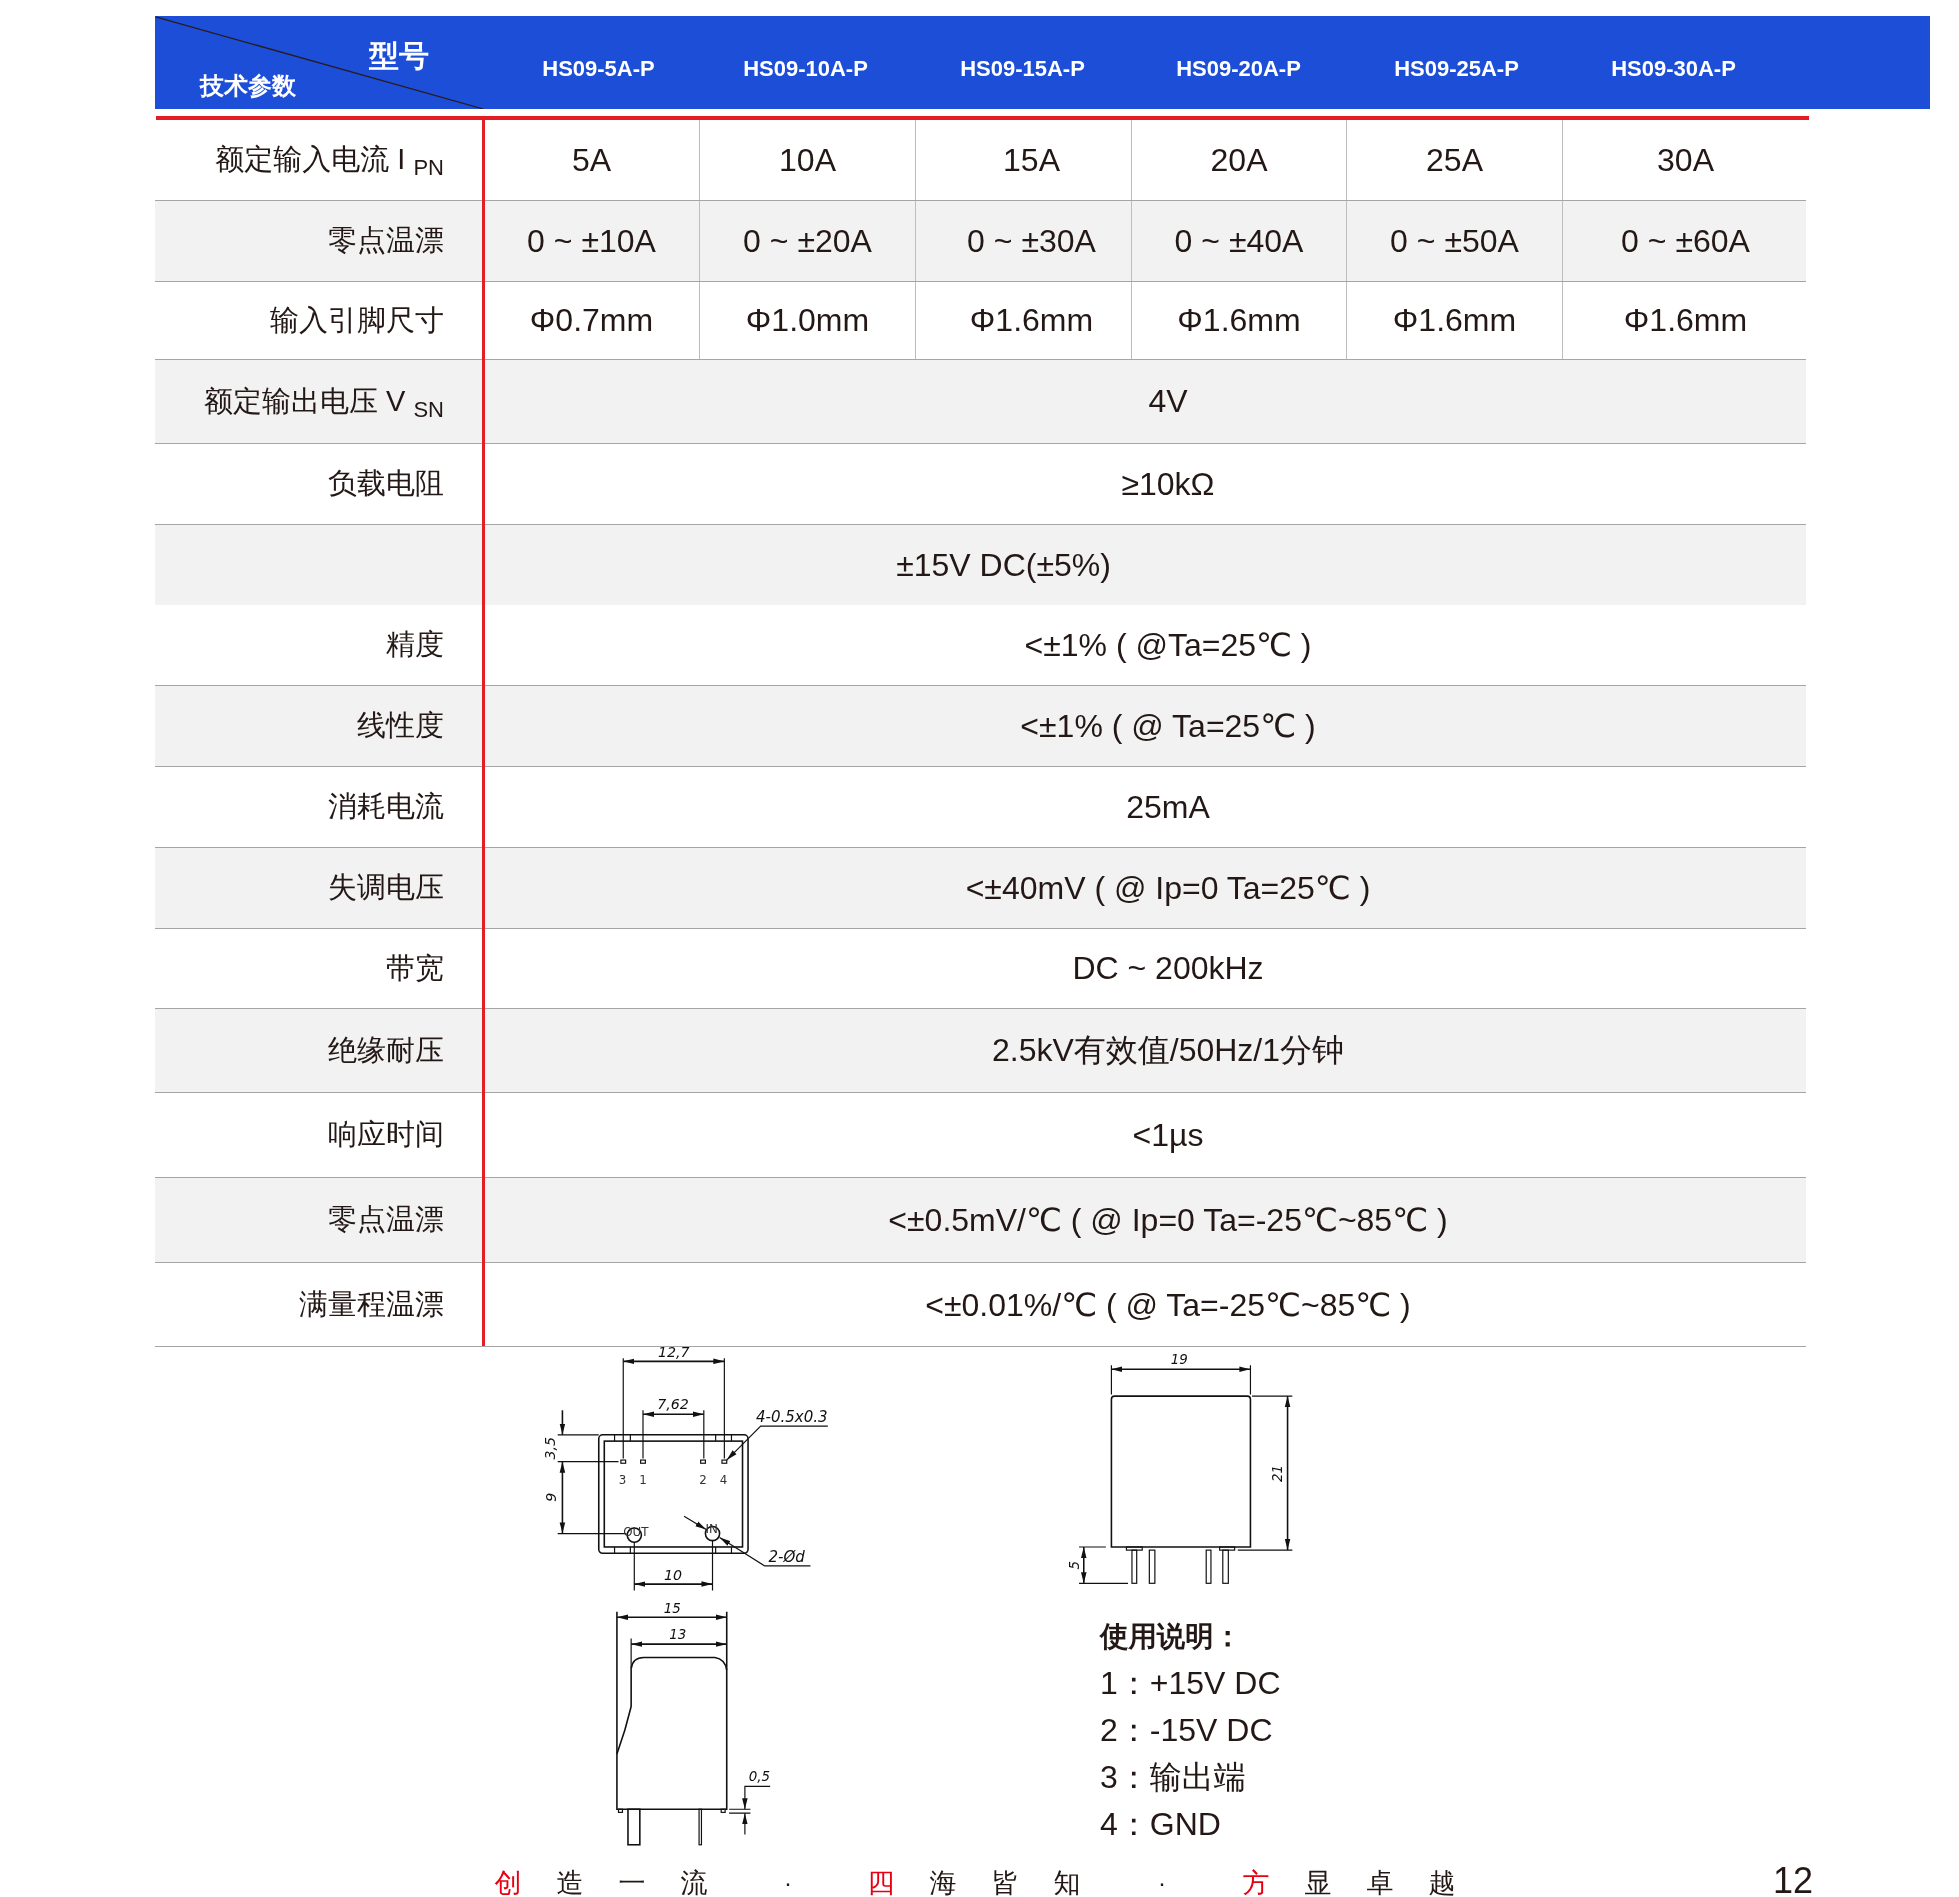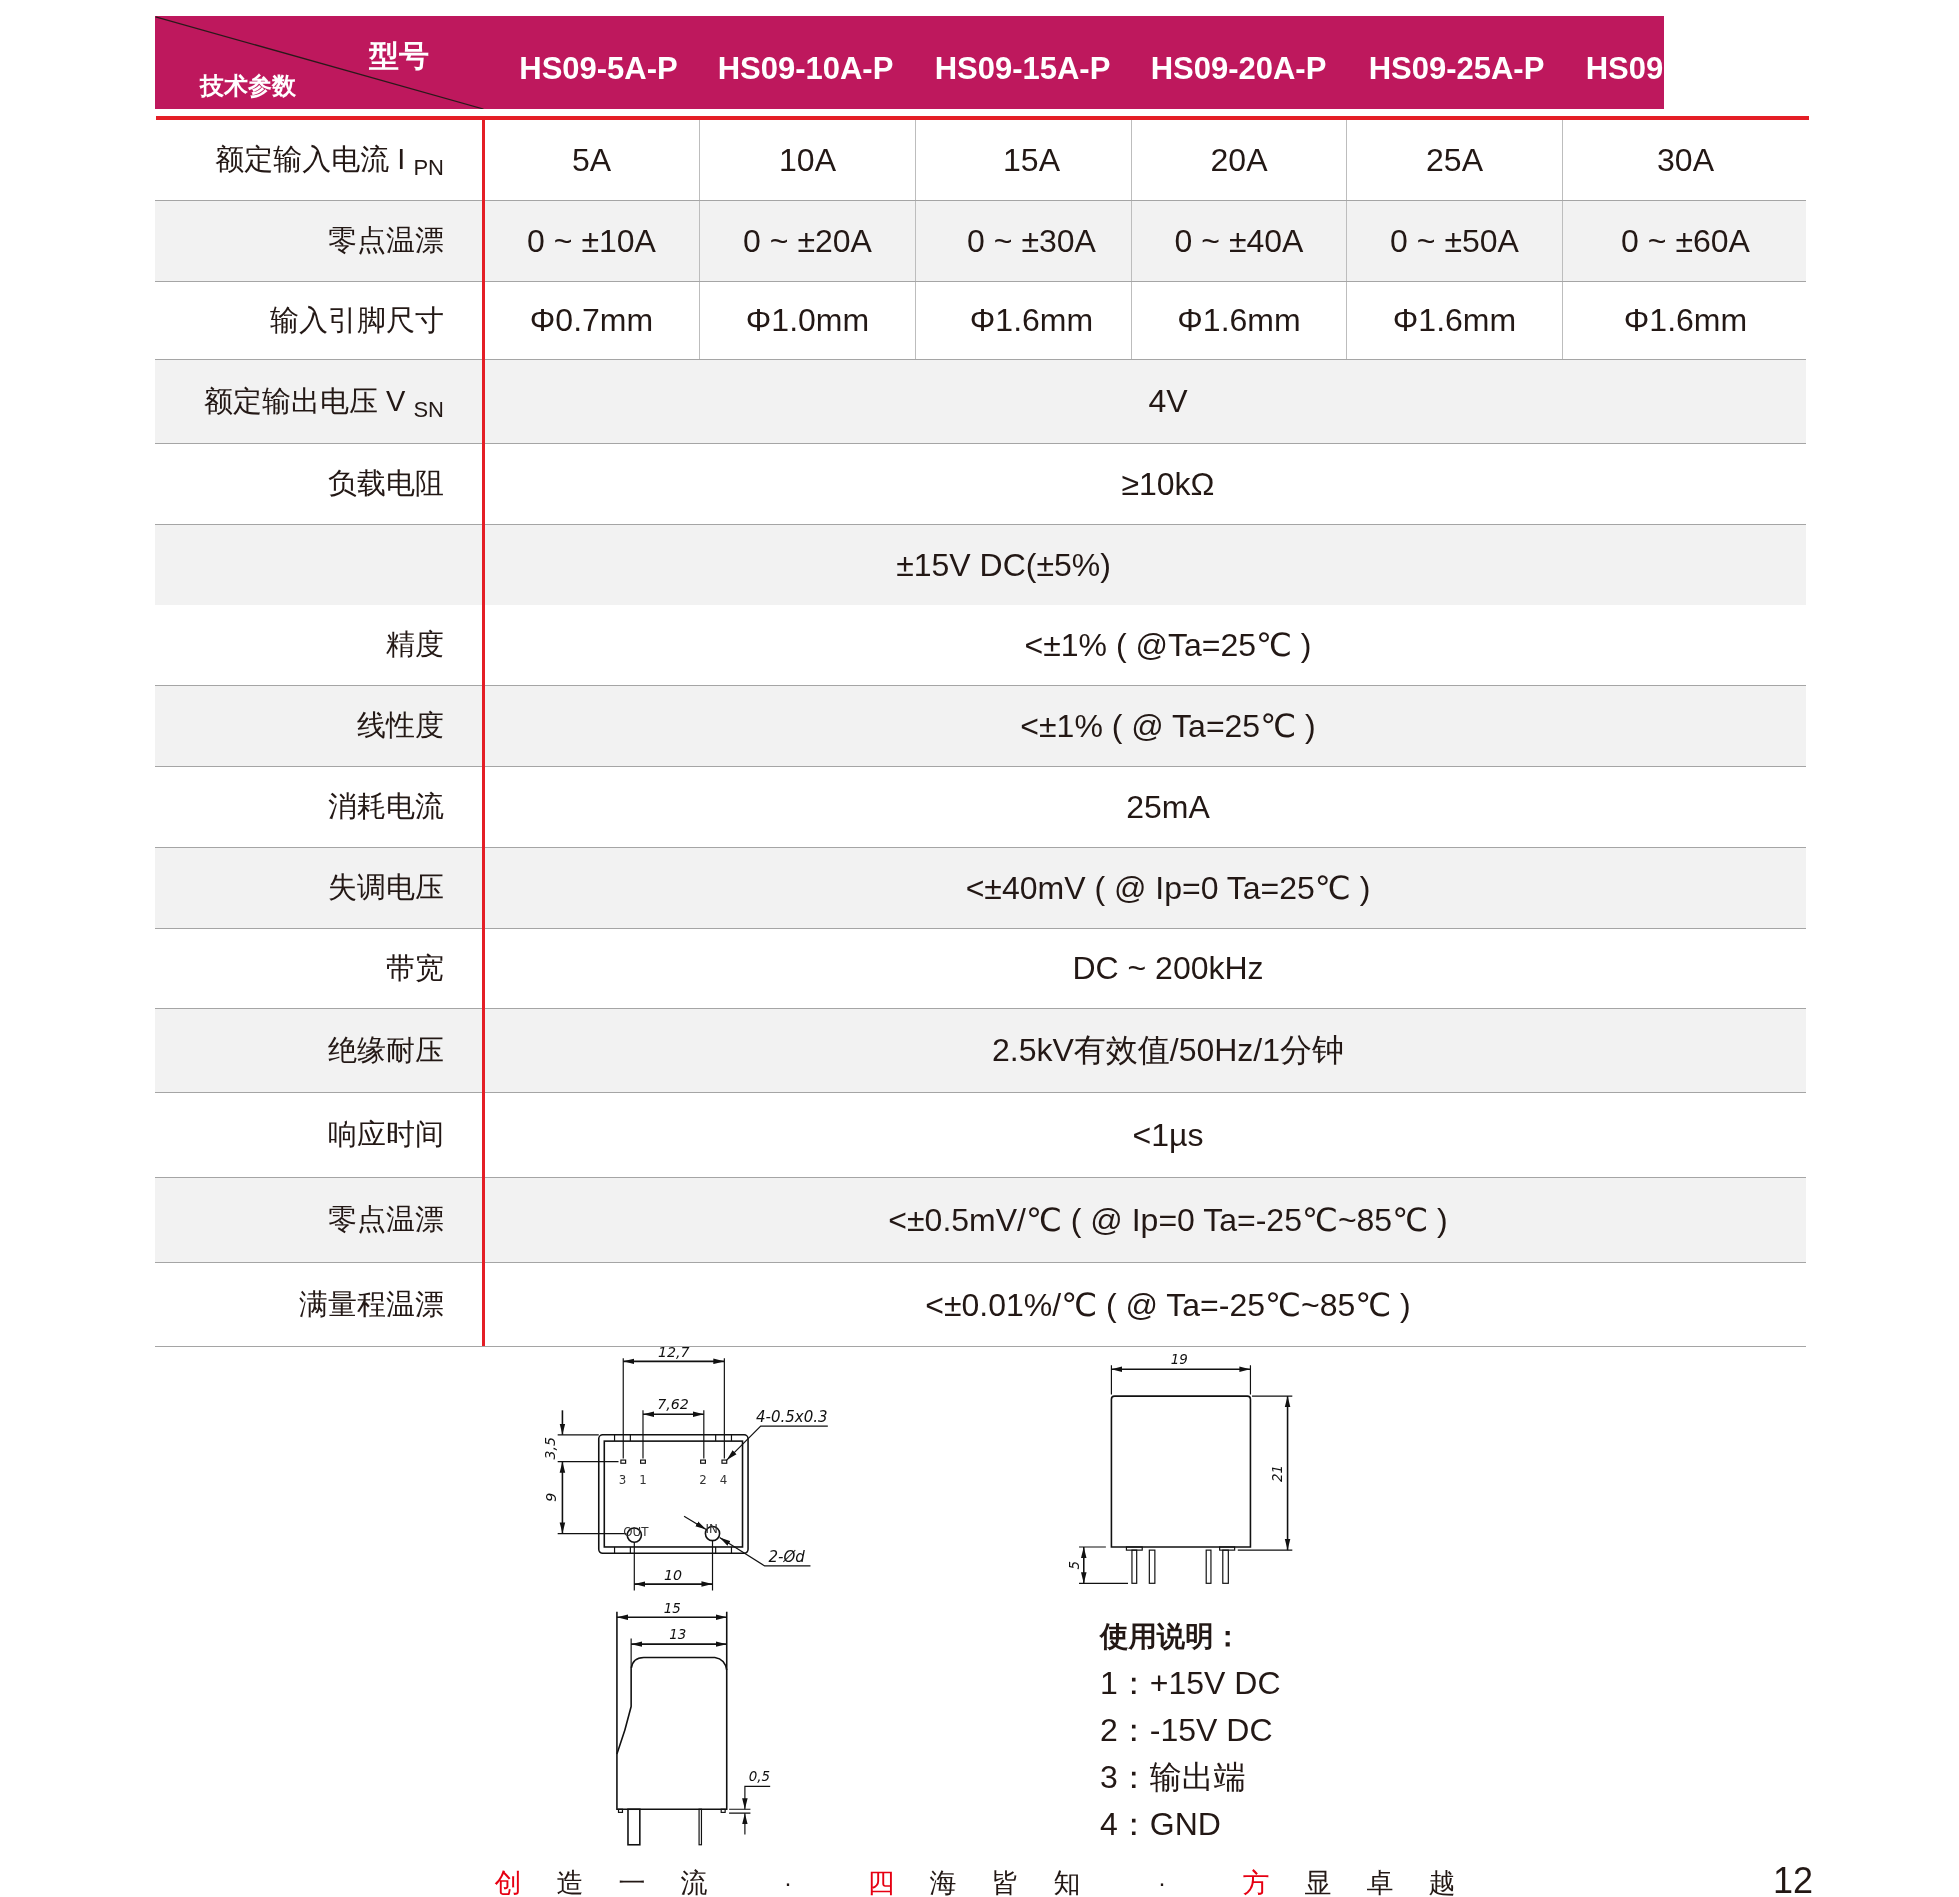--- a/index.html
+++ b/index.html
@@ -3,35 +3,35 @@
 <meta charset="utf-8">
 <style>
   html, body { margin: 0; padding: 0; background: #ffffff; }
   body {
     width: 1959px; height: 1898px; position: relative; overflow: hidden;
     font-family: "Liberation Sans", "DejaVu Sans", sans-serif;
     color: #231815;
   }
   
   .header {
-    position: absolute; left: 155px; top: 16px; width: 1509px; height: 93px;
-    background: #be185d; z-index: 2;
+    position: absolute; left: 155px; top: 16px; width: 1775px; height: 93px;
+    background: #1d4ed8; z-index: 2;
   }
   .header .diag { position: absolute; left: 0; top: 0; }
   .hdr-model {
     position: absolute; left: 214px; top: 24px; font-size: 30px; line-height: 32px;
     font-weight: bold; color: #fff; white-space: nowrap;
   }
   .hdr-param {
     position: absolute; left: 45px; top: 54px; font-size: 24px; line-height: 32px;
     font-weight: bold; color: #fff; white-space: nowrap;
   }
   .model-name {
     position: absolute; top: 37px; width: 229px; height: 32px; line-height: 32px;
-    text-align: center; color: #fff; font-weight: bold; font-size: 31px; white-space: nowrap;
+    text-align: center; color: #fff; font-weight: bold; font-size: 22px; white-space: nowrap;
   }
   .hdr-rule {
     position: absolute; left: 156px; top: 116px; width: 1653px; height: 4px;
     background: #e41e26; z-index: 3;
   }
   .vline {
     position: absolute; left: 482px; top: 116px; width: 3.2px; height: 1230px;
     background: #e41e26; z-index: 3;
   }
   

